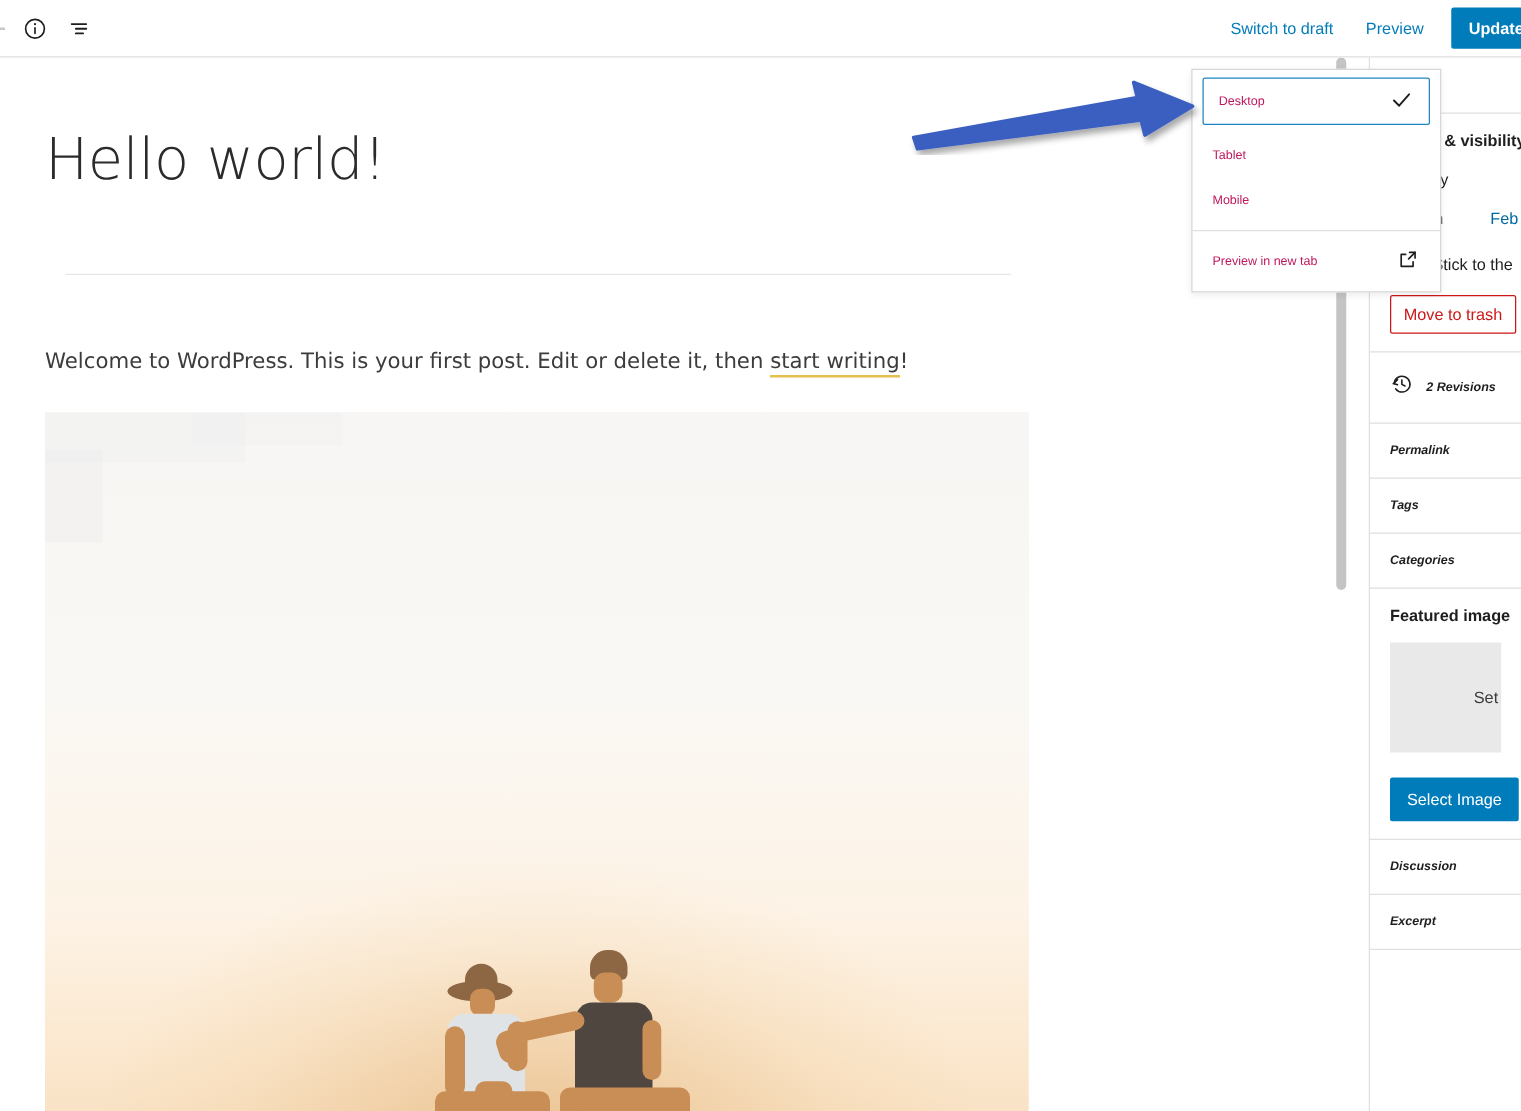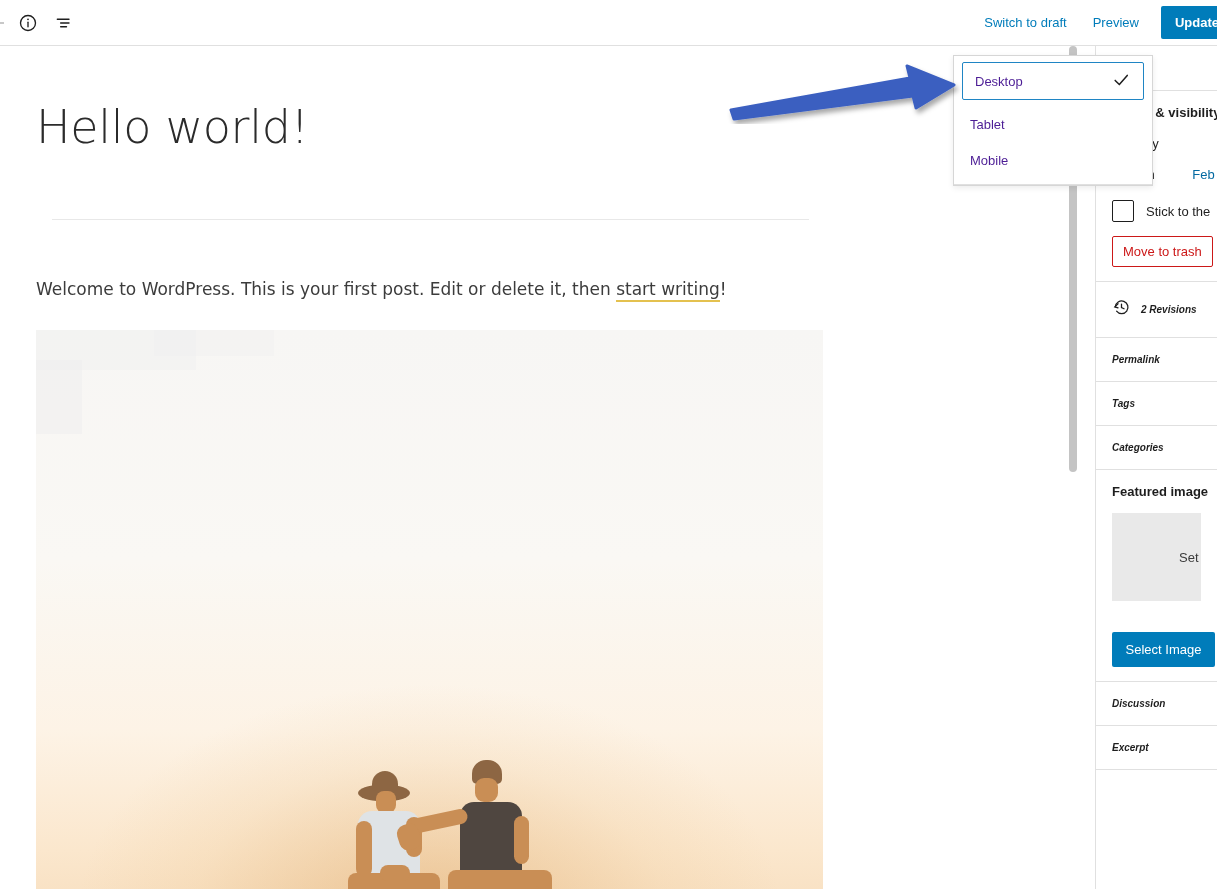--- a/index.html
+++ b/index.html
@@ -163,35 +163,35 @@
     margin-top:14px; height:88px; background:#e9e9e9;
     display:flex; align-items:center; justify-content:flex-end;
     padding-right:0px; position:relative; overflow:hidden;
   }
   #fi-preview span {
     font-size:13px; color:#3a3a3a; white-space:nowrap;
     position:absolute; left:67px; top:50%; transform:translateY(-50%);
     font-family:"Liberation Sans", sans-serif;
   }
   #select-image-btn {
-    margin-top:31px; background:#007cba; color:#fff; border:none;
+    margin-top:20px; background:#007cba; color:#fff; border:none;
     border-radius:2px; font-size:13px; padding:10px 12px; cursor:pointer;
     white-space:nowrap; width:103px; text-align:center;
     font-family:"Liberation Sans", sans-serif;
   }
 
   
   #preview-menu {
     position:absolute; left:953px; top:55px; width:200px;
     background:#ffffff; border:1px solid #d6d6d6;
     box-shadow:0 2px 6px rgba(0,0,0,.08); z-index:60;
   }
   .pm-item {
     height:36px; display:flex; align-items:center; padding:0 16px;
-    font-size:13px; color:#4c1d95; cursor:pointer;
+    font-size:10px; color:#be185d; cursor:pointer;
     font-family:"Liberation Sans", sans-serif;
   }
   .pm-item.selected {
     margin:6px 8px; height:38px; border:1.5px solid #1f85c4;
     border-radius:2px; padding:0 12px; justify-content:space-between;
   }
   .pm-sep { height:1px; background:#e0e0e0; margin-top:6px; }
   .pm-item.newtab {
     height:48px; justify-content:space-between; padding:0 16px;
   }
@@ -362,20 +362,30 @@
         </svg>
       </span>
     </div>
     <div class="pm-item">
       <span>Tablet</span>
     </div>
     <div class="pm-item">
       <span>Mobile</span>
     </div>
     <div class="pm-sep"></div>
+    <div class="pm-item newtab">
+      <span>Preview in new tab</span>
+      <span>
+        <svg width="19" height="19" viewBox="0 0 24 24" fill="none" stroke="#1e1e1e" stroke-width="1.7" stroke-linecap="round" stroke-linejoin="round">
+          <path d="M13.5 5h5.5v5.5"></path>
+          <line x1="19" y1="5" x2="12.5" y2="11.5"></line>
+          <path d="M17 14.5V19H5V7h4.5"></path>
+        </svg>
+      </span>
+    </div>
   </div>
 
   <div id="arrow">
     <svg width="236" height="62" viewBox="0 0 236 62">
       <defs>
         <filter id="ashadow" x="-20%" y="-40%" width="150%" height="200%">
           <feDropShadow dx="2.5" dy="4" stdDeviation="2.6" flood-color="#000000" flood-opacity="0.34"></feDropShadow>
         </filter>
       </defs>
       <g filter="url(#ashadow)">

